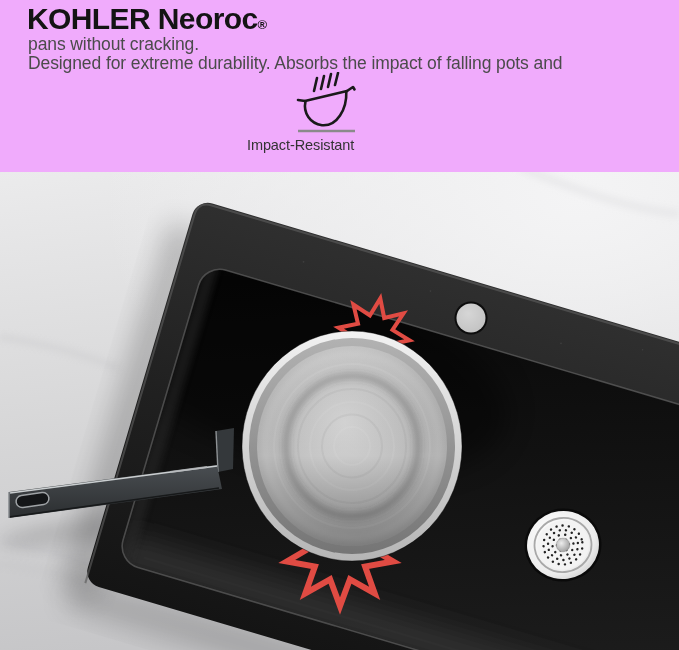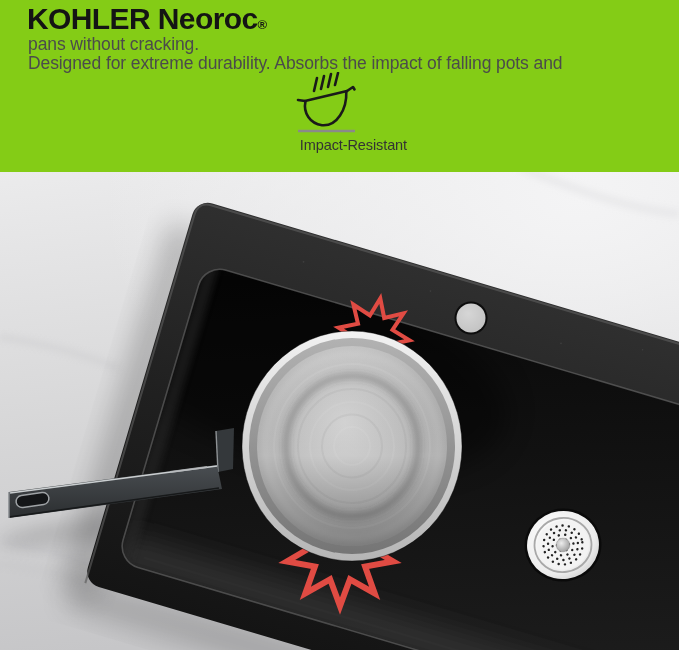--- a/index.html
+++ b/index.html
@@ -1,24 +1,24 @@
 <!DOCTYPE html>
 <html style="--c-accent-red: #E04B43; --c-title-color: #141414; --c-description-color: #4B4B4B; --c-feature-label-color: #333333; --c-sink-black: #1C1C1C; --c-marble-gray: #D9D9DB; --c-pan-steel: #B8B8B8; --c-drain-chrome: #F2F2F2;"><head>
 <meta charset="utf-8">
 <style>
   html,body{margin:0;padding:0;background:#ffffff;}
-  .page{position:relative;width:679px;height:650px;background:#84cc16;overflow:hidden;
+  .page{position:relative;width:679px;height:650px;background:#f0abfc;overflow:hidden;
         font-family:"Liberation Sans",sans-serif;}
   
   .hero-title{position:absolute;left:27px;top:2px;font-size:30px;font-weight:bold;
       letter-spacing:-0.6px;color:var(--c-title-color,#141414);white-space:nowrap;}
   .hero-title .reg{font-size:13px;font-weight:bold;letter-spacing:0;}
   .hero-desc{position:absolute;left:28px;top:35px;font-size:17.5px;line-height:18.5px;
       letter-spacing:-0.1px;color:var(--c-description-color,#4B4B4B);}
-  .feature{position:absolute;left:247px;top:72px;width:160px;text-align:right;}
+  .feature{position:absolute;left:247px;top:72px;width:160px;text-align:left;}
   .feature svg{display:block;margin:0 auto;}
   .feature-label{margin-top:3px;font-size:14.5px;color:var(--c-feature-label-color,#333333);
       letter-spacing:-0.1px;}
   
   .photo-wrap{position:absolute;left:0;top:172px;width:679px;height:478px;}
   .burst{fill:none;stroke:var(--c-accent-red,#E04B43);stroke-linejoin:miter;}
   .icon-stroke{fill:none;stroke:#1a1a1a;stroke-width:2.6;stroke-linecap:round;stroke-linejoin:round;}
 </style>
 </head>
 <body>

